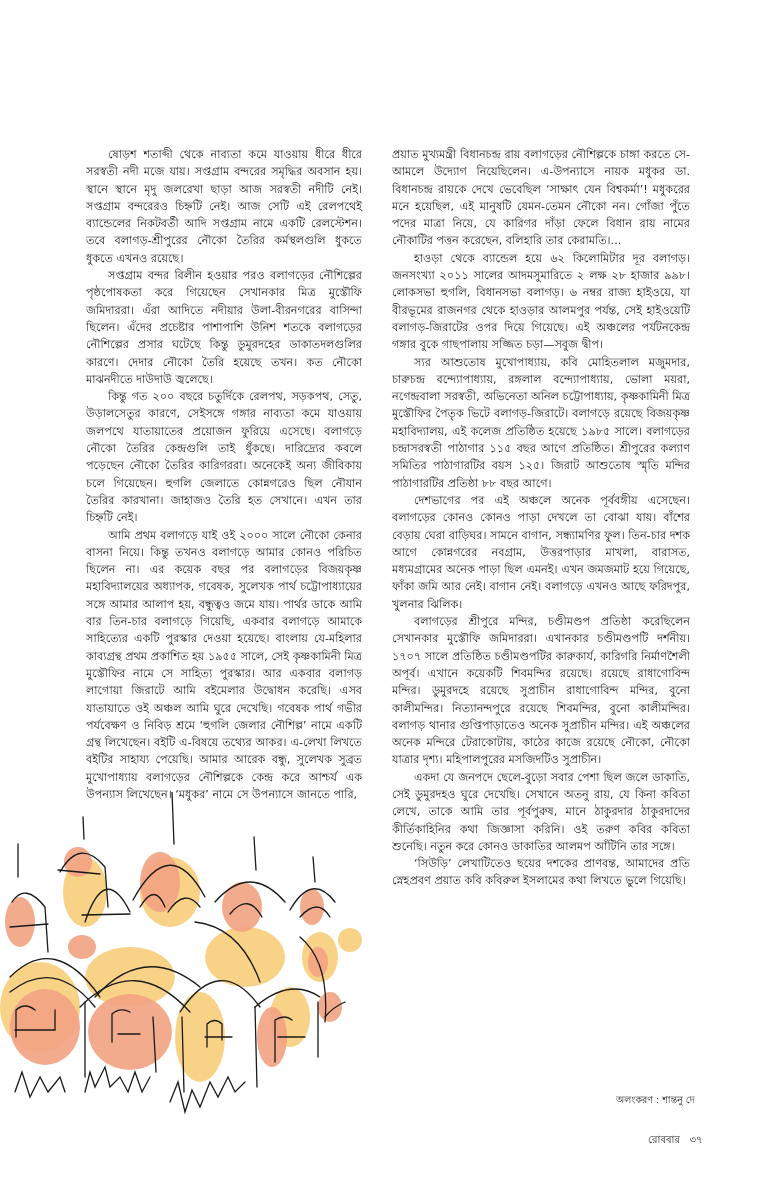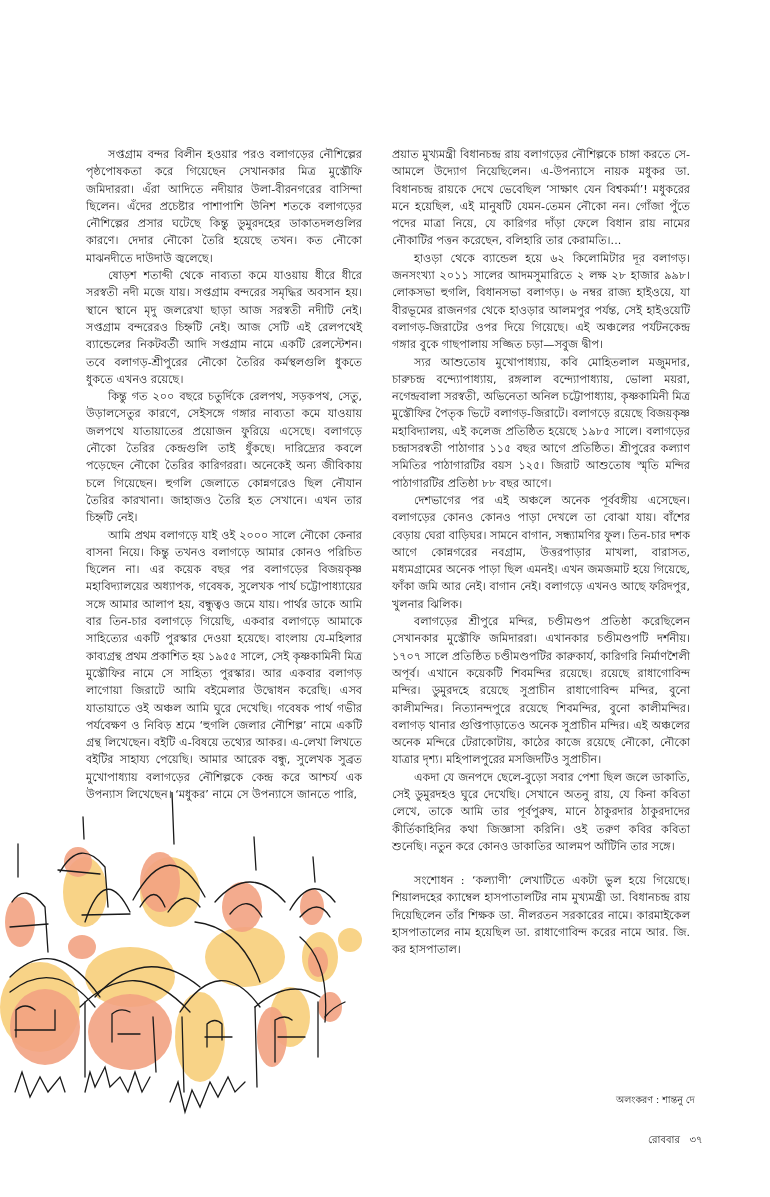--- a/index.html
+++ b/index.html
@@ -13,34 +13,34 @@
   .col p.noindent { text-indent: 0; }
   .col p.gap-before { margin-top: 17px; }
   .illustration { position: absolute; left: 0; top: 792px; width: 400px; height: 330px; }
   .credit { position: absolute; left: 606px; top: 1093px; font-size: 9.5px; color: #222; margin-left: 10px; }
   .footer { position: absolute; left: 648px; top: 1132px; font-size: 10px; color: #222; text-align: center; }
 </style>
 </head>
 <body>
 
 <div class="col col-left">
+  <p>ষোড়শ শতাব্দী থেকে নাব্যতা কমে যাওয়ায় ধীরে ধীরে সরস্বতী নদী মজে যায়। সপ্তগ্রাম বন্দরের সমৃদ্ধির অবসান হয়। স্থানে স্থানে মৃদু জলরেখা ছাড়া আজ সরস্বতী নদীটি নেই। সপ্তগ্রাম বন্দরেরও চিহ্নটি নেই। আজ সেটি এই রেলপথেই ব্যান্ডেলের নিকটবর্তী আদি সপ্তগ্রাম নামে একটি রেলস্টেশন। তবে বলাগড়-শ্রীপুরের নৌকো তৈরির কর্মস্থলগুলি ধুকতে ধুকতে এখনও রয়েছে।</p>
   <p>সপ্তগ্রাম বন্দর বিলীন হওয়ার পরও বলাগড়ের নৌশিল্পের পৃষ্ঠপোষকতা করে গিয়েছেন সেখানকার মিত্র মুস্তৌফি জমিদাররা। এঁরা আদিতে নদীয়ার উলা-বীরনগরের বাসিন্দা ছিলেন। এঁদের প্রচেষ্টার পাশাপাশি উনিশ শতকে বলাগড়ের নৌশিল্পের প্রসার ঘটেছে কিন্তু ডুমুরদহের ডাকাতদলগুলির কারণে। দেদার নৌকো তৈরি হয়েছে তখন। কত নৌকো মাঝনদীতে দাউদাউ জ্বলেছে।</p>
-  <p>ষোড়শ শতাব্দী থেকে নাব্যতা কমে যাওয়ায় ধীরে ধীরে সরস্বতী নদী মজে যায়। সপ্তগ্রাম বন্দরের সমৃদ্ধির অবসান হয়। স্থানে স্থানে মৃদু জলরেখা ছাড়া আজ সরস্বতী নদীটি নেই। সপ্তগ্রাম বন্দরেরও চিহ্নটি নেই। আজ সেটি এই রেলপথেই ব্যান্ডেলের নিকটবর্তী আদি সপ্তগ্রাম নামে একটি রেলস্টেশন। তবে বলাগড়-শ্রীপুরের নৌকো তৈরির কর্মস্থলগুলি ধুকতে ধুকতে এখনও রয়েছে।</p>
   <p>কিন্তু গত ২০০ বছরে চতুর্দিকে রেলপথ, সড়কপথ, সেতু, উড়ালসেতুর কারণে, সেইসঙ্গে গঙ্গার নাব্যতা কমে যাওয়ায় জলপথে যাতায়াতের প্রয়োজন ফুরিয়ে এসেছে। বলাগড়ে নৌকো তৈরির কেন্দ্রগুলি তাই ধুঁকছে। দারিদ্র্যের কবলে পড়েছেন নৌকো তৈরির কারিগররা। অনেকেই অন্য জীবিকায় চলে গিয়েছেন। হুগলি জেলাতে কোন্নগরেও ছিল নৌযান তৈরির কারখানা। জাহাজও তৈরি হত সেখানে। এখন তার চিহ্নটি নেই।</p>
   <p>আমি প্রথম বলাগড়ে যাই ওই ২০০০ সালে নৌকো কেনার বাসনা নিয়ে। কিন্তু তখনও বলাগড়ে আমার কোনও পরিচিত ছিলেন না। এর কয়েক বছর পর বলাগড়ের বিজয়কৃষ্ণ মহাবিদ্যালয়ের অধ্যাপক, গবেষক, সুলেখক পার্থ চট্টোপাধ্যায়ের সঙ্গে আমার আলাপ হয়, বন্ধুত্বও জমে যায়। পার্থর ডাকে আমি বার তিন-চার বলাগড়ে গিয়েছি, একবার বলাগড়ে আমাকে সাহিত্যের একটি পুরস্কার দেওয়া হয়েছে। বাংলায় যে-মহিলার কাব্যগ্রন্থ প্রথম প্রকাশিত হয় ১৯৫৫ সালে, সেই কৃষ্ণকামিনী মিত্র মুস্তৌফির নামে সে সাহিত্য পুরস্কার। আর একবার বলাগড় লাগোয়া জিরাটে আমি বইমেলার উদ্বোধন করেছি। এসব যাতায়াতে ওই অঞ্চল আমি ঘুরে দেখেছি। গবেষক পার্থ গভীর পর্যবেক্ষণ ও নিবিড় শ্রমে ‘হুগলি জেলার নৌশিল্প’ নামে একটি গ্রন্থ লিখেছেন। বইটি এ-বিষয়ে তথ্যের আকর। এ-লেখা লিখতে বইটির সাহায্য পেয়েছি। আমার আরেক বন্ধু, সুলেখক সুব্রত মুখোপাধ্যায় বলাগড়ের নৌশিল্পকে কেন্দ্র করে আশ্চর্য এক উপন্যাস লিখেছেন। ‘মধুকর’ নামে সে উপন্যাসে জানতে পারি,</p>
 </div>
 
 <div class="col col-right">
   <p class="noindent">প্রয়াত মুখ্যমন্ত্রী বিধানচন্দ্র রায় বলাগড়ের নৌশিল্পকে চাঙ্গা করতে সে-আমলে উদ্যোগ নিয়েছিলেন। এ-উপন্যাসে নায়ক মধুকর ডা. বিধানচন্দ্র রায়কে দেখে ভেবেছিল ‘সাক্ষাৎ যেন বিশ্বকর্মা’! মধুকরের মনে হয়েছিল, এই মানুষটি যেমন-তেমন নৌকো নন। গোঁজা পুঁতে পদের মাত্রা নিয়ে, যে কারিগর দাঁড়া ফেলে বিধান রায় নামের নৌকাটির পত্তন করেছেন, বলিহারি তার কেরামতি।...</p>
   <p>হাওড়া থেকে ব্যান্ডেল হয়ে ৬২ কিলোমিটার দূর বলাগড়। জনসংখ্যা ২০১১ সালের আদমসুমারিতে ২ লক্ষ ২৮ হাজার ৯৯৮। লোকসভা হুগলি, বিধানসভা বলাগড়। ৬ নম্বর রাজ্য হাইওয়ে, যা বীরভূমের রাজনগর থেকে হাওড়ার আলমপুর পর্যন্ত, সেই হাইওয়েটি বলাগড়-জিরাটের ওপর দিয়ে গিয়েছে। এই অঞ্চলের পর্যটনকেন্দ্র গঙ্গার বুকে গাছপালায় সজ্জিত চড়া—সবুজ দ্বীপ।</p>
   <p>স্যর আশুতোষ মুখোপাধ্যায়, কবি মোহিতলাল মজুমদার, চারুচন্দ্র বন্দ্যোপাধ্যায়, রঙ্গলাল বন্দ্যোপাধ্যায়, ভোলা ময়রা, নগেন্দ্রবালা সরস্বতী, অভিনেতা অনিল চট্টোপাধ্যায়, কৃষ্ণকামিনী মিত্র মুস্তৌফির পৈতৃক ভিটে বলাগড়-জিরাটে। বলাগড়ে রয়েছে বিজয়কৃষ্ণ মহাবিদ্যালয়, এই কলেজ প্রতিষ্ঠিত হয়েছে ১৯৮৫ সালে। বলাগড়ের চন্দ্রাসরস্বতী পাঠাগার ১১৫ বছর আগে প্রতিষ্ঠিত। শ্রীপুরের কল্যাণ সমিতির পাঠাগারটির বয়স ১২৫। জিরাট আশুতোষ স্মৃতি মন্দির পাঠাগারটির প্রতিষ্ঠা ৮৮ বছর আগে।</p>
   <p>দেশভাগের পর এই অঞ্চলে অনেক পূর্ববঙ্গীয় এসেছেন। বলাগড়ের কোনও কোনও পাড়া দেখলে তা বোঝা যায়। বাঁশের বেড়ায় ঘেরা বাড়িঘর। সামনে বাগান, সন্ধ্যামণির ফুল। তিন-চার দশক আগে কোন্নগরের নবগ্রাম, উত্তরপাড়ার মাখলা, বারাসত, মধ্যমগ্রামের অনেক পাড়া ছিল এমনই। এখন জমজমাট হয়ে গিয়েছে, ফাঁকা জমি আর নেই। বাগান নেই। বলাগড়ে এখনও আছে ফরিদপুর, খুলনার ঝিলিক।</p>
   <p>বলাগড়ের শ্রীপুরে মন্দির, চণ্ডীমণ্ডপ প্রতিষ্ঠা করেছিলেন সেখানকার মুস্তৌফি জমিদাররা। এখানকার চণ্ডীমণ্ডপটি দর্শনীয়। ১৭০৭ সালে প্রতিষ্ঠিত চণ্ডীমণ্ডপটির কারুকার্য, কারিগরি নির্মাণশৈলী অপূর্ব। এখানে কয়েকটি শিবমন্দির রয়েছে। রয়েছে রাধাগোবিন্দ মন্দির। ডুমুরদহে রয়েছে সুপ্রাচীন রাধাগোবিন্দ মন্দির, বুনো কালীমন্দির। নিত্যানন্দপুরে রয়েছে শিবমন্দির, বুনো কালীমন্দির। বলাগড় থানার গুপ্তিপাড়াতেও অনেক সুপ্রাচীন মন্দির। এই অঞ্চলের অনেক মন্দিরে টেরাকোটায়, কাঠের কাজে রয়েছে নৌকো, নৌকো যাত্রার দৃশ্য। মহিপালপুরের মসজিদটিও সুপ্রাচীন।</p>
   <p>একদা যে জনপদে ছেলে-বুড়ো সবার পেশা ছিল জলে ডাকাতি, সেই ডুমুরদহও ঘুরে দেখেছি। সেখানে অতনু রায়, যে কিনা কবিতা লেখে, তাকে আমি তার পূর্বপুরুষ, মানে ঠাকুরদার ঠাকুরদাদের কীর্তিকাহিনির কথা জিজ্ঞাসা করিনি। ওই তরুণ কবির কবিতা শুনেছি। নতুন করে কোনও ডাকাতির আলমপ আঁটিনি তার সঙ্গে।</p>
-  <p class="gap-before">সংশোধন : ‘কল্যাণী’ লেখাটিতে একটা ভুল হয়ে গিয়েছে। শিয়ালদহের ক্যাম্বেল হাসপাতালটির নাম মুখ্যমন্ত্রী ডা. বিধানচন্দ্র রায় দিয়েছিলেন তাঁর শিক্ষক ডা. নীলরতন সরকারের নামে। কারমাইকেল হাসপাতালের নাম হয়েছিল ডা. রাধাগোবিন্দ করের নামে আর. জি. কর হাসপাতাল।</p>
+  <p>‘সিউড়ি’ লেখাটিতেও ছয়ের দশকের প্রাণবন্ত, আমাদের প্রতি স্নেহপ্রবণ প্রয়াত কবি কবিরুল ইসলামের কথা লিখতে ভুলে গিয়েছি।</p>
 </div>
 
 <div class="illustration">
   <svg width="400" height="330" viewBox="0 0 400 330">
     <g id="washes">
 
       <ellipse cx="85" cy="100" rx="22" ry="35" fill="#F7CE7A" opacity="0.9"></ellipse>
       <ellipse cx="170" cy="100" rx="30" ry="35" fill="#F7CE7A" opacity="0.9"></ellipse>
       <ellipse cx="130" cy="185" rx="45" ry="30" fill="#F7CE7A" opacity="0.9"></ellipse>
       <ellipse cx="245" cy="165" rx="40" ry="30" fill="#F7CE7A" opacity="0.9"></ellipse>

